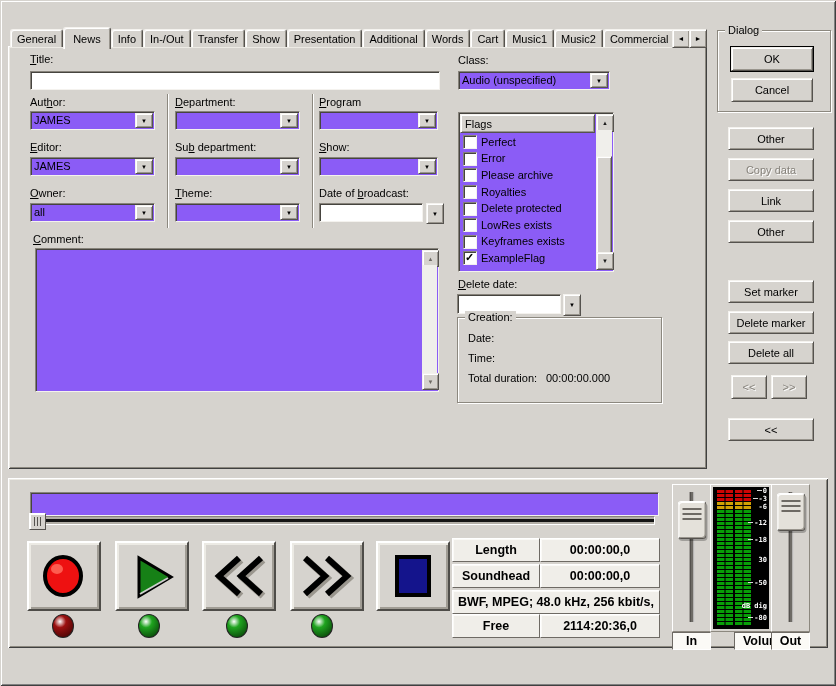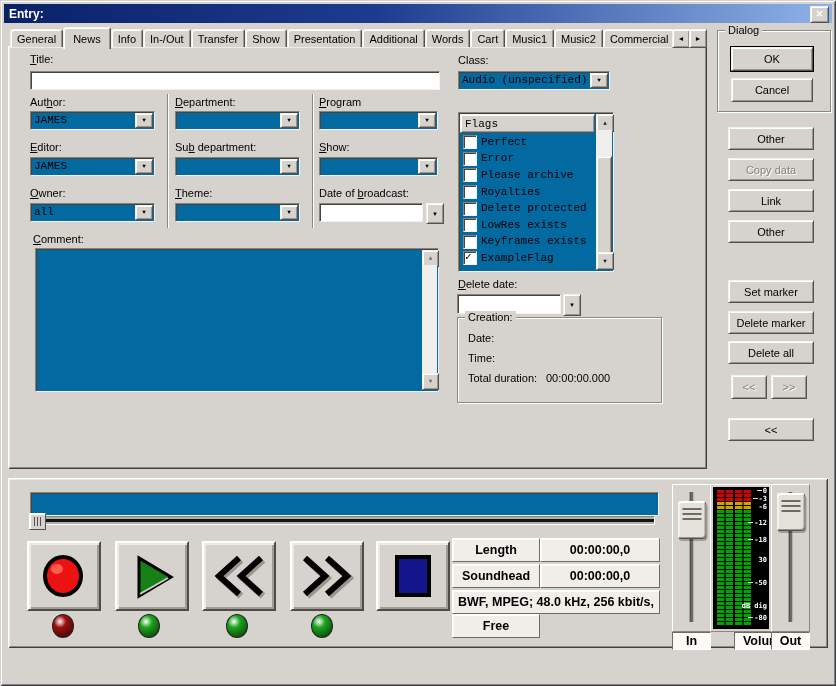--- a/index.html
+++ b/index.html
@@ -8,22 +8,22 @@
     font-family:"Liberation Sans",sans-serif;font-size:11px;color:#000;
     box-shadow:inset 1px 1px 0 #d6d3ce, inset -1px -1px 0 #404040,
                inset 2px 2px 0 #fff, inset -2px -2px 0 #808080;
     overflow:hidden; user-select:none;
   }
   .abs{position:absolute;}
   .lbl{position:absolute;white-space:nowrap;line-height:13px;}
   
   .raised{background:#d6d3ce;border:1px solid;border-color:#f4f2ee #55524e #55524e #f4f2ee;
           box-shadow:inset 1px 1px 0 #fff, inset -1px -1px 0 #99958d;}
-  .sunken{background:#0369a1;border:1px solid;border-color:#87837b #f4f2ee #f4f2ee #87837b;
-          box-shadow:inset 1px 1px 0 #46443f;font-family:Liberation Mono, monospace;}
+  .sunken{background:#8b5cf6;border:1px solid;border-color:#87837b #f4f2ee #f4f2ee #87837b;
+          box-shadow:inset 1px 1px 0 #46443f;}
   .btn{display:flex;align-items:center;justify-content:center;cursor:default;
        background:#d6d3ce;border:1px solid;border-color:#f4f2ee #55524e #55524e #f4f2ee;
        box-shadow:inset 1px 1px 0 #fff, inset -1px -1px 0 #99958d;font-size:11px;}
   .btn.default{box-shadow:inset 1px 1px 0 #fff, inset -1px -1px 0 #99958d, 0 0 0 1px #000;}
   .btn.disabled{color:#86827b;text-shadow:1px 1px 0 #fff;}
   
   .titlebar{position:absolute;left:4px;top:4px;right:4px;height:19px;
     background:linear-gradient(90deg,#0a2168 0%,#1d3c8f 45%,#8fb3e8 100%);
     display:flex;align-items:center;color:#fff;font-weight:bold;font-size:12px;padding-left:5px;box-sizing:border-box;}
   .close-btn{position:absolute;right:3px;top:2px;width:17px;height:15px;font-size:9px;font-weight:bold;line-height:13px;}
@@ -92,26 +92,20 @@
   .hthumb{position:absolute;width:15px;height:15px;background:#d6d3ce;
     border:1px solid;border-color:#fff #55524e #55524e #fff;box-shadow:inset 1px 1px 0 #fff;
     display:flex;align-items:center;justify-content:center;}
   .hthumb .grip{width:8px;height:9px;background:repeating-linear-gradient(90deg,#55524e 0 1px,transparent 1px 3px);}
 </style>
 </head>
 <body>
 
 <div class="window">
 
-  <div class="titlebar">
-    <span>Entry:</span>
-    <div class="close-btn btn">
-      <span>✕</span>
-    </div>
-  </div>
 
   <div class="tabstrip" id="tabstrip">
       <div class="tab">
         <span>General</span>
       </div>
       <div class="tab active">
         <span>News</span>
       </div>
       <div class="tab">
         <span>Info</span>
@@ -418,20 +412,23 @@
         <span>Soundhead</span>
       </div>
     <div class="icell" style="left:532px;top:86px;width:118px;">
         <span>00:00:00,0</span>
       </div>
     <div class="icell" style="left:444px;top:112px;width:206px;">
         <span>BWF, MPEG; 48.0 kHz, 256 kbit/s,</span>
       </div>
     <div class="icell" style="left:444px;top:136px;width:86px;">
         <span>Free</span>
+      </div>
+    <div class="icell" style="left:532px;top:136px;width:118px;">
+        <span>2114:20:36,0</span>
       </div>
 
     <div class="vcell" style="left:664px;top:6px;width:37px;height:146px;">
       <div class="vgroove"></div>
       <div class="vthumb" style="top:16px;">
           <span class="grip"></span>
         </div>
     </div>
 
     <div class="vcell" style="left:702px;top:6px;width:60px;height:146px;">

